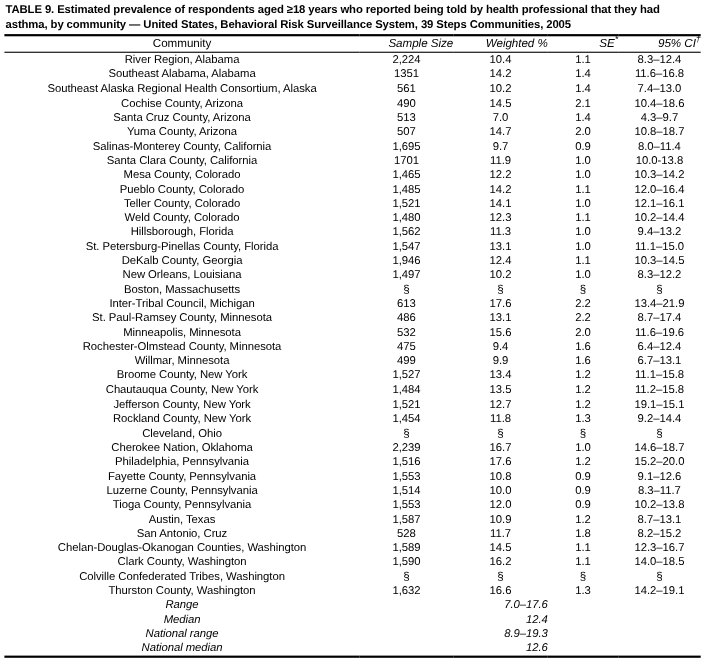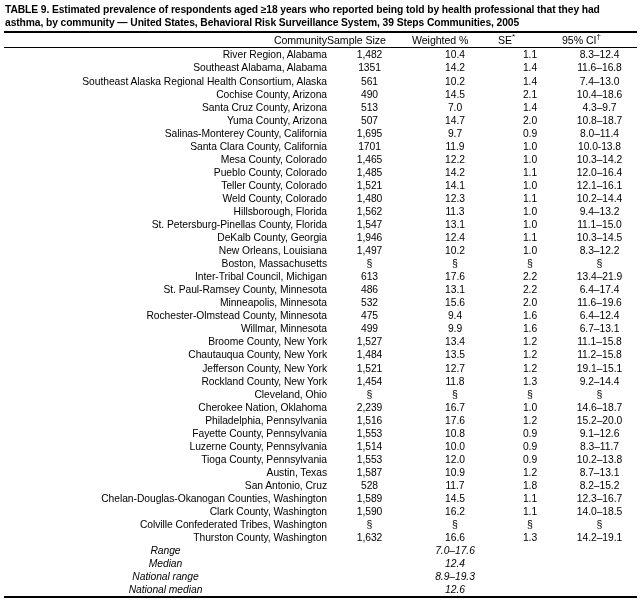--- a/index.html
+++ b/index.html
@@ -60,35 +60,35 @@
   thead th {
     font-size: 10.6px;
     font-weight: normal;
     height: 14px;
     line-height: 14px;
   }
   thead tr.head-row {
     border-top: 2.1px solid #000;
     border-bottom: 1px solid #000;
   }
-  th.th-community { text-align: right; padding-left: 1px; }
-  th.th-num { text-align: left; }
+  th.th-community { text-align: center; padding-left: 1px; }
+  th.th-num { text-align: right; font-style: italic; }
 
   
   tbody tr.data-row td { height: 13.05px; line-height: 13.05px; }
-  td.cell-community { text-align: right; padding-left: 1px; }
+  td.cell-community { text-align: center; padding-left: 1px; }
   td.cell-num { text-align: center; }
 
   tbody tr.summary-row td {
     height: 13.05px;
     line-height: 13.05px;
     font-style: italic;
   }
   td.cell-summary-label { text-align: center; padding-left: 1px; }
-  td.cell-summary-value { text-align: center; }
+  td.cell-summary-value { text-align: right; }
 
   tbody tr.last-summary-row td { border-bottom: 2.1px solid #000; }
 
   sup.fn { font-size: 8px; vertical-align: super; line-height: 0; }
   .sect-sym { font-size: 10.5px; }
 </style>
 </head>
 <body>
 
 <div id="page">
@@ -108,21 +108,21 @@
         <th class="th-community">Community</th>
         <th class="th-num">Sample Size</th>
         <th class="th-num">Weighted %</th>
         <th class="th-num"><span>SE</span><sup class="fn">*</sup></th>
         <th class="th-num"><span>95% CI</span><sup class="fn">†</sup></th>
       </tr>
     </thead>
     <tbody id="table-body">
         <tr class="data-row">
           <td class="cell-community">River Region, Alabama</td>
-          <td class="cell-num">1,482</td>
+          <td class="cell-num">2,224</td>
           <td class="cell-num">10.4</td>
           <td class="cell-num">1.1</td>
           <td class="cell-num">8.3–12.4</td>
         </tr>
         <tr class="data-row">
           <td class="cell-community">Southeast Alabama, Alabama</td>
           <td class="cell-num">1351</td>
           <td class="cell-num">14.2</td>
           <td class="cell-num">1.4</td>
           <td class="cell-num">11.6–16.8</td>
@@ -237,21 +237,21 @@
           <td class="cell-num">613</td>
           <td class="cell-num">17.6</td>
           <td class="cell-num">2.2</td>
           <td class="cell-num">13.4–21.9</td>
         </tr>
         <tr class="data-row">
           <td class="cell-community">St. Paul-Ramsey County, Minnesota</td>
           <td class="cell-num">486</td>
           <td class="cell-num">13.1</td>
           <td class="cell-num">2.2</td>
-          <td class="cell-num">6.4–17.4</td>
+          <td class="cell-num">8.7–17.4</td>
         </tr>
         <tr class="data-row">
           <td class="cell-community">Minneapolis, Minnesota</td>
           <td class="cell-num">532</td>
           <td class="cell-num">15.6</td>
           <td class="cell-num">2.0</td>
           <td class="cell-num">11.6–19.6</td>
         </tr>
         <tr class="data-row">
           <td class="cell-community">Rochester-Olmstead County, Minnesota</td>

